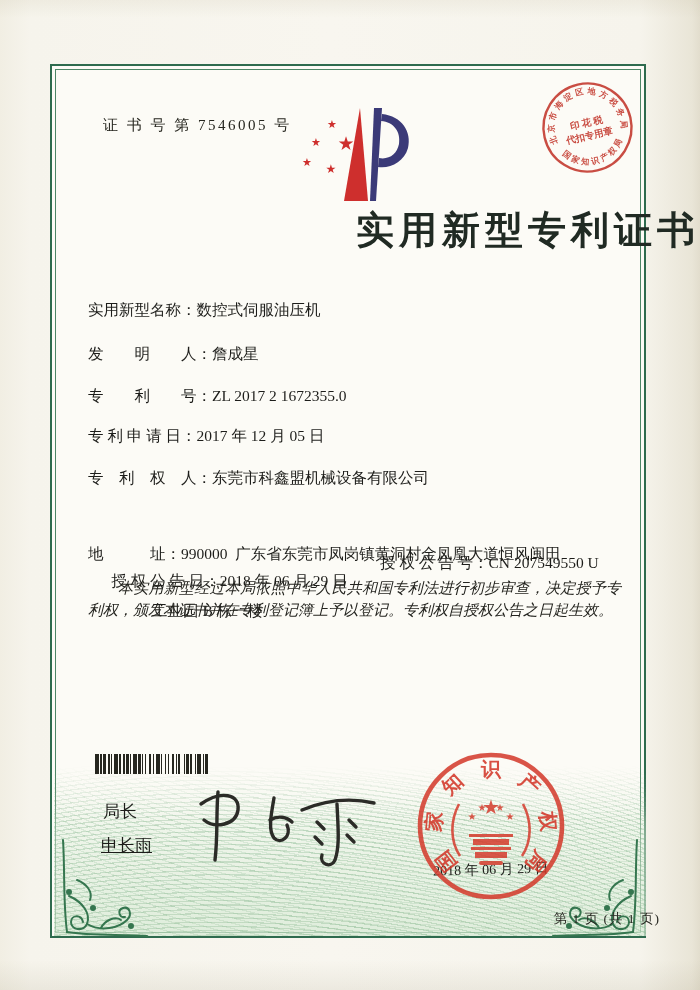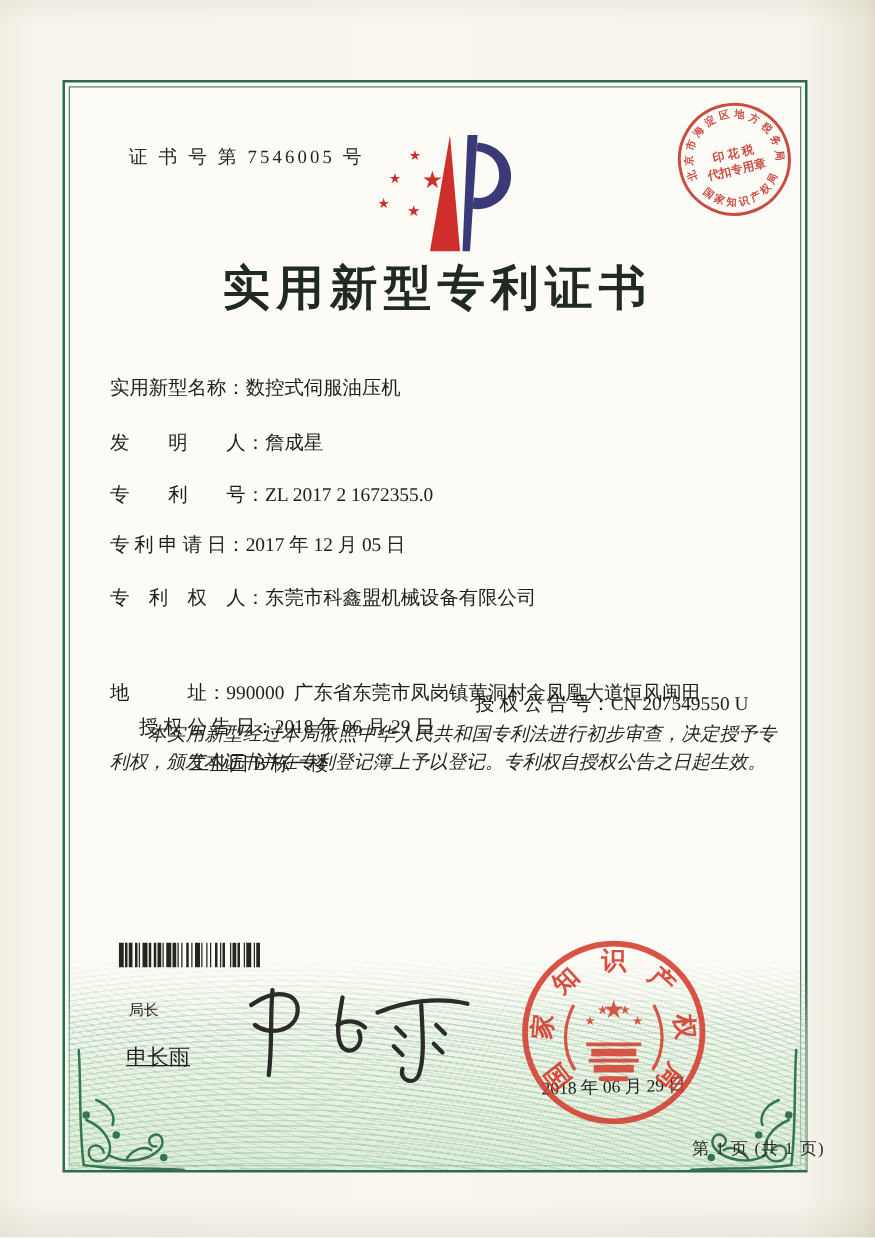--- a/index.html
+++ b/index.html
@@ -16,33 +16,33 @@
   
   .guilloche{position:absolute;left:54px;top:766px;width:592px;height:170px;z-index:1;
     background:
       repeating-radial-gradient(circle at 28% 1150px, rgba(118,172,128,.30) 0 1.2px, rgba(0,0,0,0) 1.2px 4.3px),
       repeating-radial-gradient(circle at 78% -950px, rgba(128,182,138,.20) 0 1.2px, rgba(0,0,0,0) 1.2px 5.1px),
       linear-gradient(180deg, rgba(226,240,223,0) 0, rgba(223,238,220,.5) 70px, rgba(213,232,210,.75) 100%);
     -webkit-mask-image:linear-gradient(180deg,transparent 0,#000 55px);
     mask-image:linear-gradient(180deg,transparent 0,#000 55px);}
   .cert-no{position:absolute;left:103px;top:116px;z-index:2;font-size:15px;letter-spacing:2.5px;color:#26261f;white-space:pre;}
   .logo{position:absolute;left:286px;top:106px;width:130px;height:100px;z-index:2;}
-  .title{position:absolute;left:0;top:205px;width:700px;text-align:center;z-index:2;
+  .title{position:absolute;left:0;top:205px;width:700px;text-align:right;z-index:2;
     font-size:38px;font-weight:bold;letter-spacing:5px;color:#202a23;}
   .fields{position:absolute;left:88px;top:296px;width:560px;z-index:2;font-size:15.5px;color:#1d1d1a;}
   .frow{position:absolute;left:0;white-space:pre;}
   .frow .lab{color:#1d1d1a;}
   .addr2{margin-left:64px;white-space:pre;}
   .grant-no{position:absolute;left:292px;top:0;white-space:pre;}
   .body-text{position:absolute;left:88px;top:577px;width:533px;z-index:2;font-size:15px;line-height:22.4px;
     text-align:justify;color:#24241f;font-style:italic;}
   .body-text p{margin:0;text-indent:2em;}
   .barcode{position:absolute;left:95px;top:754px;width:158px;height:20px;z-index:2;font-size:0;white-space:nowrap;overflow:hidden;}
   .barcode i{display:inline-block;height:100%;background:#26261f;}
-  .sig-title{position:absolute;left:103px;top:800px;z-index:2;font-family:"Liberation Sans","DejaVu Sans",sans-serif;font-size:12px;color:#1d1d1a;}
+  .sig-title{position:absolute;left:103px;top:800px;z-index:2;font-family:"Liberation Sans","DejaVu Sans",sans-serif;font-size:17px;color:#1d1d1a;}
   .sig-name{position:absolute;left:101px;top:834px;z-index:2;font-family:"Liberation Sans","DejaVu Sans",sans-serif;font-size:17px;color:#1d1d1a;text-decoration:underline;}
   .signature{position:absolute;left:186px;top:772px;width:200px;height:100px;z-index:3;}
   .seal-date{position:absolute;left:423px;top:861px;width:136px;z-index:2;text-align:center;font-size:14px;color:#22221e;white-space:pre;transform:rotate(-1.5deg);}
   .seal{position:absolute;left:413px;top:748px;width:156px;height:156px;z-index:3;opacity:.93;}
   .tax-stamp{position:absolute;left:539px;top:79px;width:97px;height:97px;z-index:3;transform:rotate(-13deg);opacity:.9;}
   .ornament{position:absolute;top:836px;width:92px;height:104px;z-index:2;}
   .orn-left{left:57px;}
   .orn-right{left:551px;transform:scaleX(-1);}
   .footer{position:absolute;left:0;top:910px;width:660px;text-align:right;z-index:2;font-size:13.5px;letter-spacing:1px;color:#2a2a24;white-space:pre;}
 </style>

